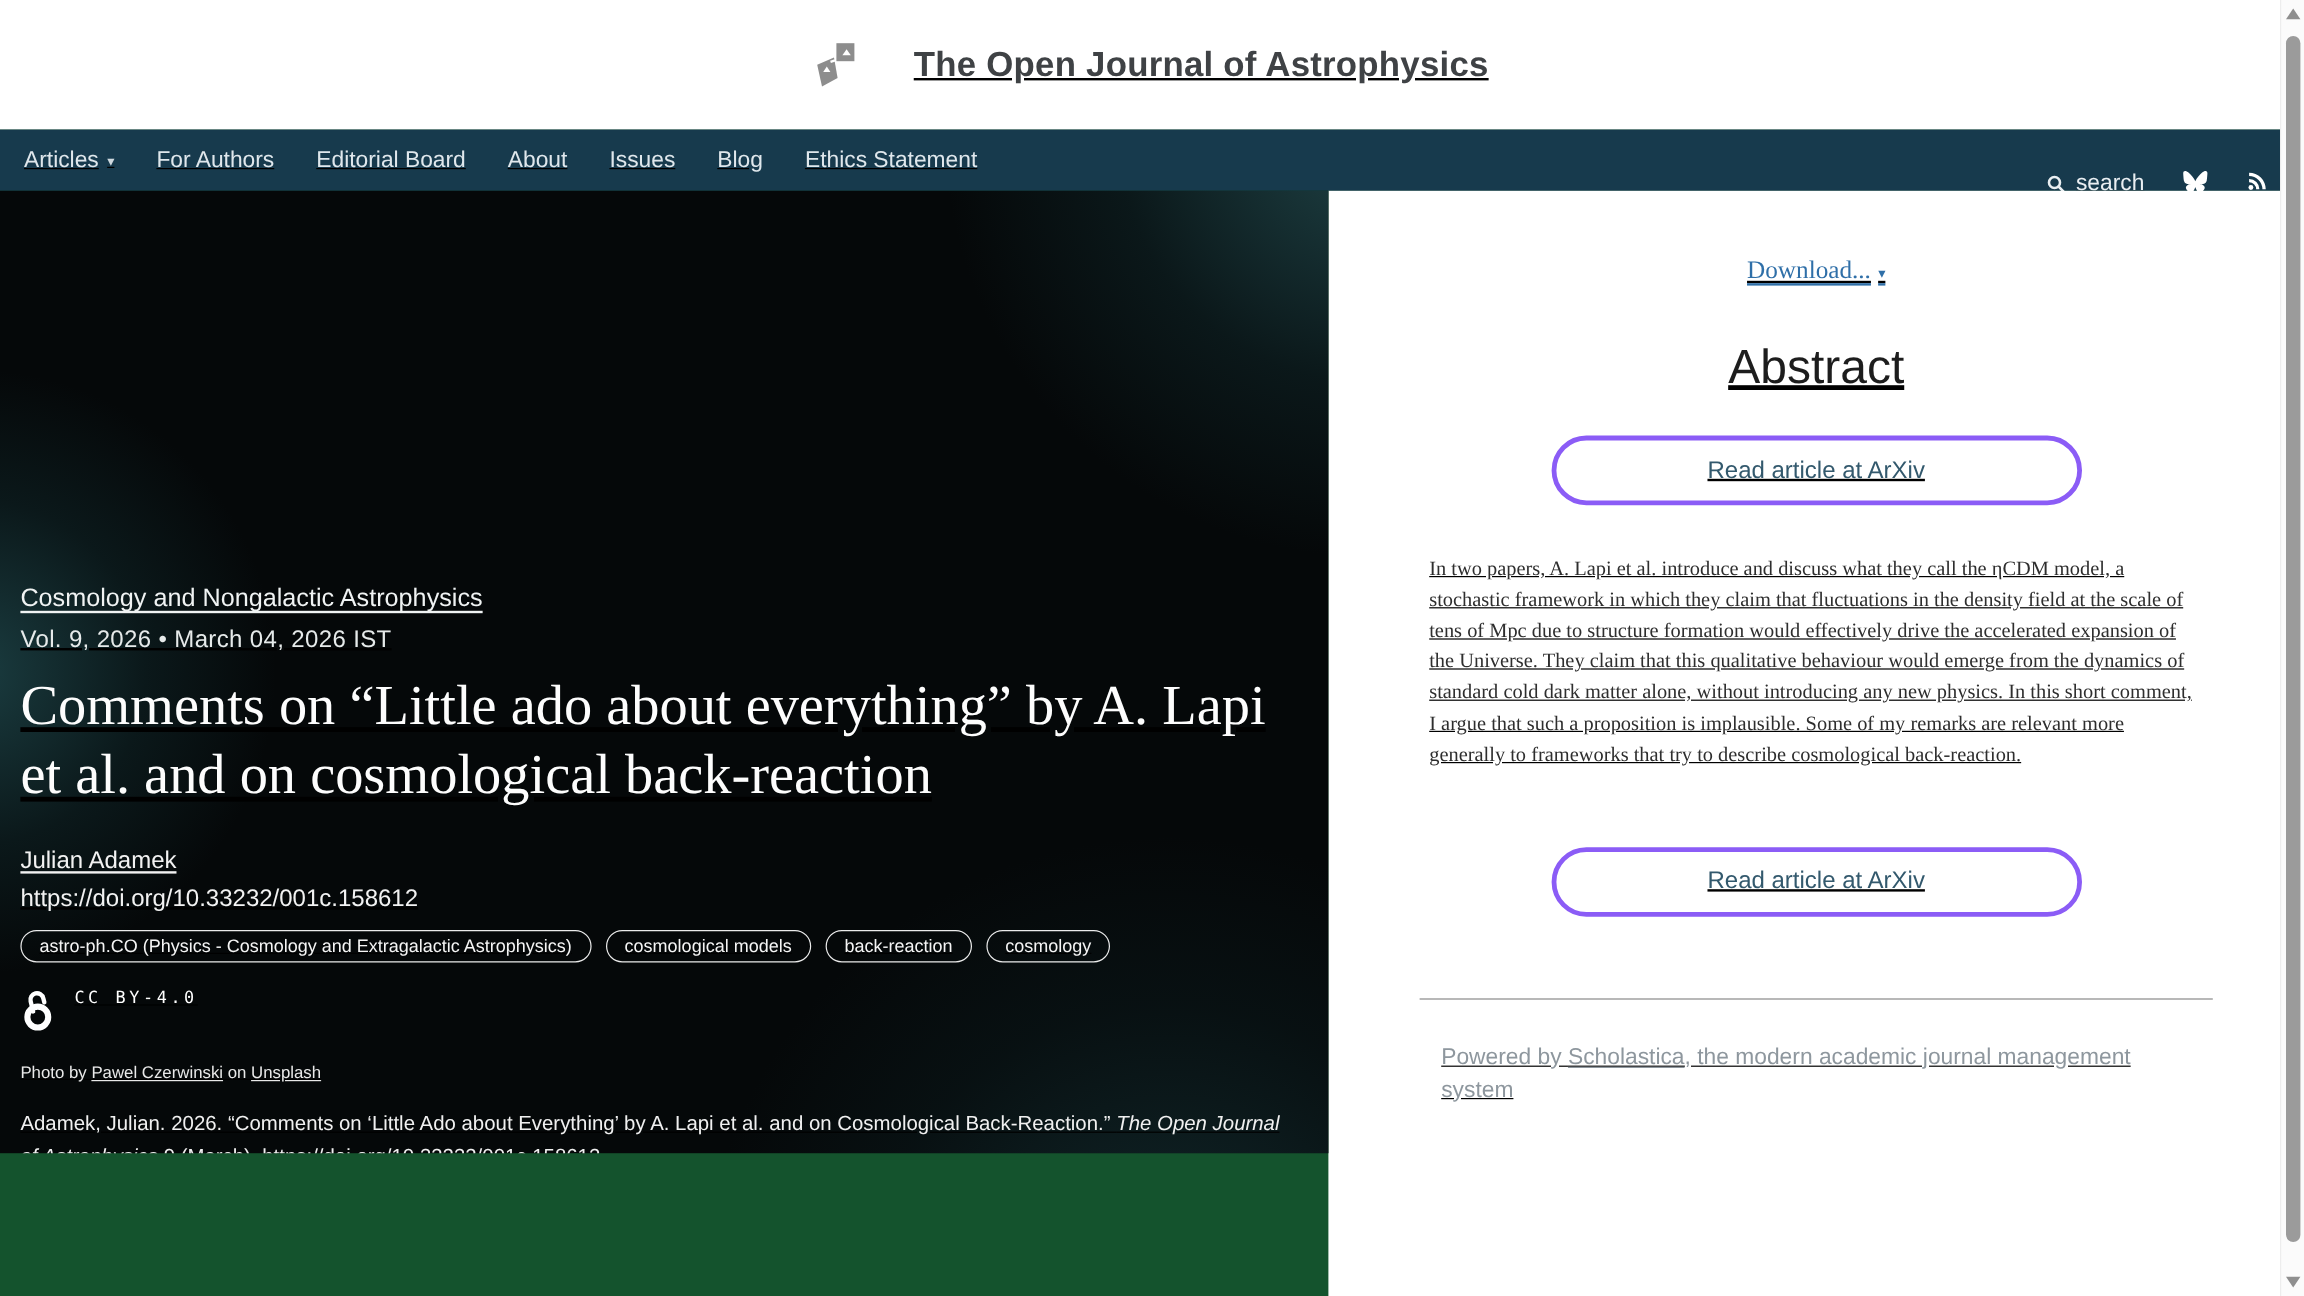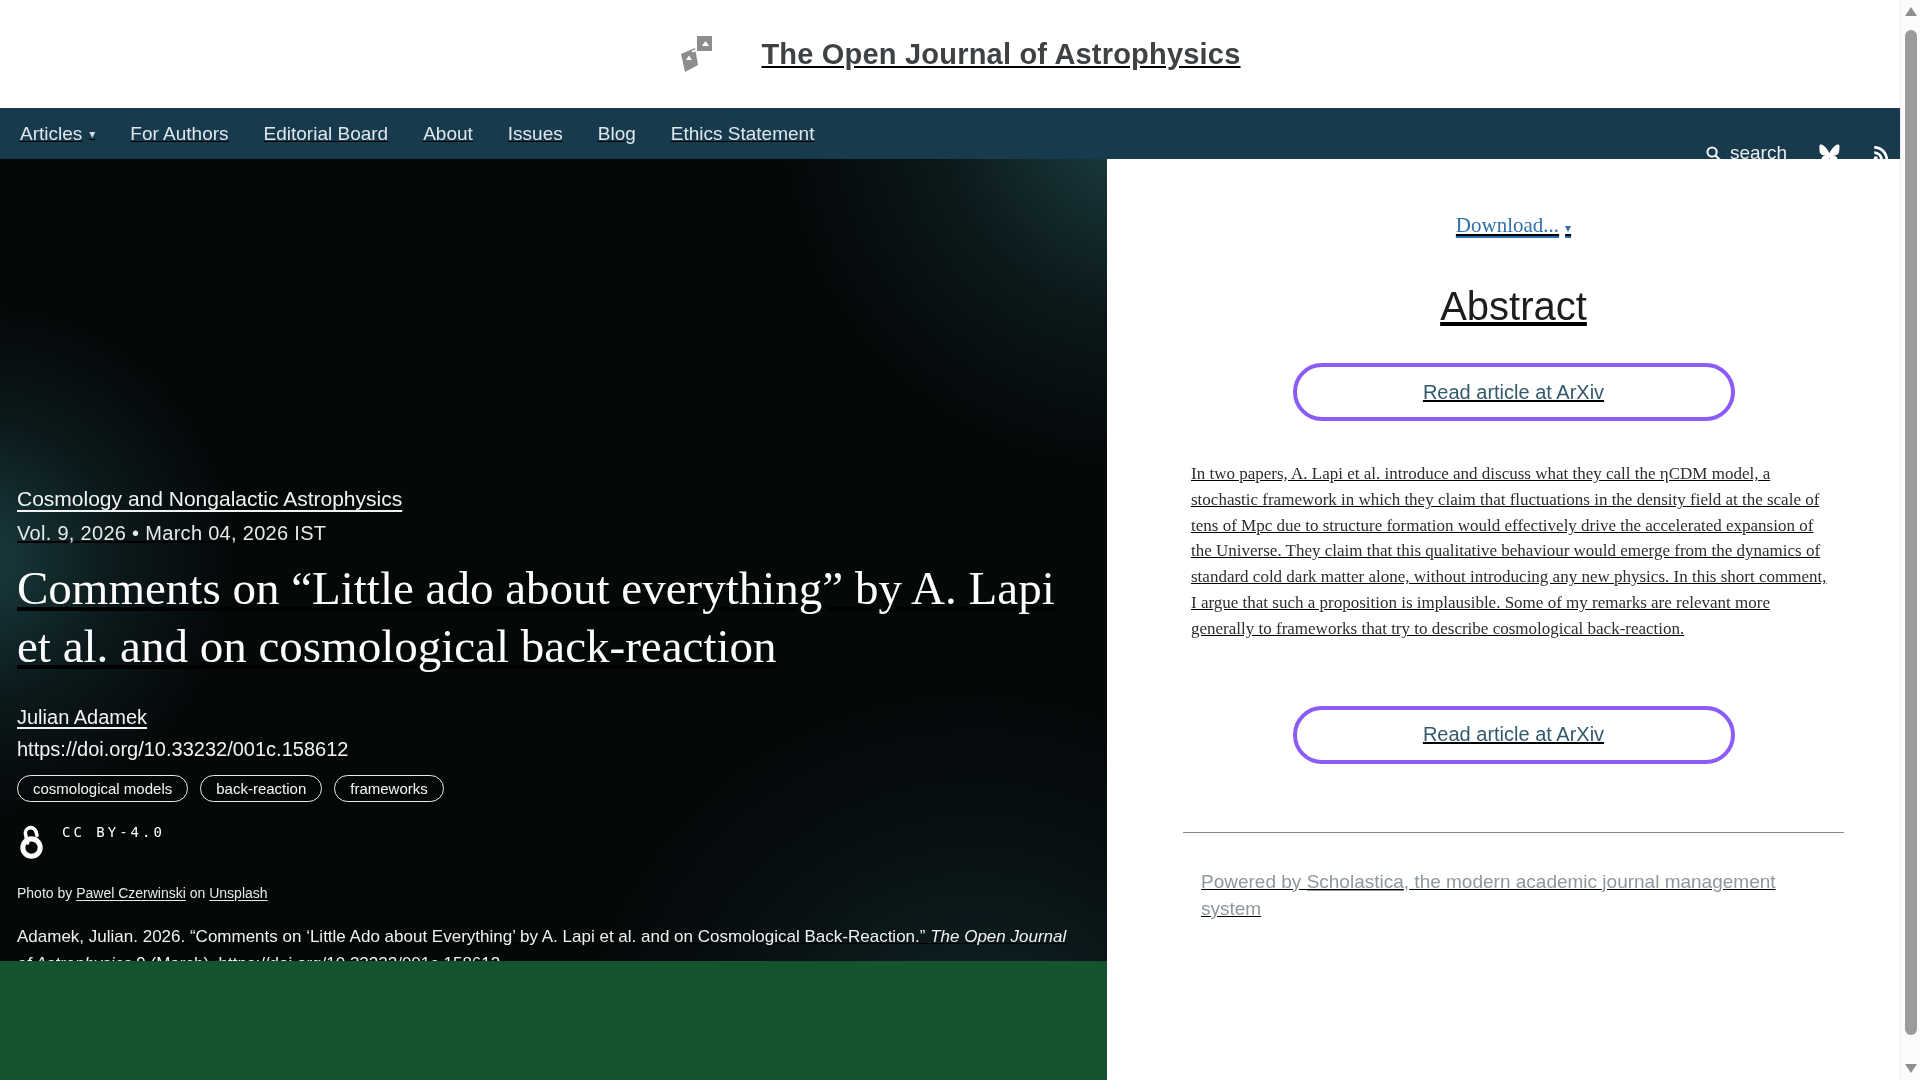--- a/index.html
+++ b/index.html
@@ -11,21 +11,21 @@
   .site-header { height:108px; display:flex; align-items:center; justify-content:center;
                  gap:46px; background:#fff; }
   .site-title { font-size:29px; font-weight:bold; color:#3f4245; letter-spacing:.2px; }
 
   
   .navbar { height:51px; background:#173a4d; display:flex; align-items:center;
             padding:0 30px 0 20px; color:#e9eef2; }
   .nav-items { display:flex; gap:35px; }
   .nav-item { font-size:19px; color:#dfe7ec; cursor:pointer; display:flex; align-items:center; gap:7px; }
   .nav-caret { font-size:12px; color:#cfd9df; }
-  .nav-right { margin-left:auto; display:flex; align-items:center; gap:32px;margin-top:39px; }
+  .nav-right { margin-left:auto; display:flex; align-items:flex-start; gap:32px;margin-top:39px; }
   .nav-search { display:flex; align-items:center; gap:8px; font-size:19px; color:#e9eef2; cursor:pointer; }
 
   
   .main { display:flex; height:921px; }
 
   
   .hero { width:1107px; height:802px; position:relative; color:#fff; overflow:hidden;
           background-color:#050809;
           background-image:
             radial-gradient(circle 360px at -2% 50%,  rgba(44,104,110,.55) 0%, rgba(23,58,62,.32) 40%, rgba(5,8,9,0) 70%),
@@ -142,23 +142,24 @@
     <section class="hero">
       <a class="hero-category">Cosmology and Nongalactic Astrophysics</a>
       <div class="hero-date">Vol. 9, 2026 • March 04, 2026 IST</div>
       <h2 class="hero-title">Comments on “Little ado about everything” by A. Lapi et al. and on cosmological back-reaction</h2>
       <div>
         <a class="hero-author">Julian Adamek</a>
       </div>
       <div class="hero-doi">https://doi.org/10.33232/001c.158612</div>
 
       <div class="tag-row">
+        <span class="tag">astro-ph.CO (Physics - Cosmology and Extragalactic Astrophysics)</span>
         <span class="tag">cosmological models</span>
         <span class="tag">back-reaction</span>
-        <span class="tag">frameworks</span>
+        <span class="tag">cosmology</span>
       </div>
 
       <div class="license-row">
         <span class="icon">
           <svg width="29" height="37" viewBox="0 0 40 50">
             <circle cx="20" cy="32" r="12" fill="none" stroke="#ffffff" stroke-width="7"></circle>
             <path d="M13 24 V12 a7.5 7.5 0 0 1 15 0 v5" fill="none" stroke="#ffffff" stroke-width="5" stroke-linecap="round" transform="rotate(-14 20 18)"></path>
           </svg>
         </span>
         <span class="license-text">CC BY-4.0</span>

